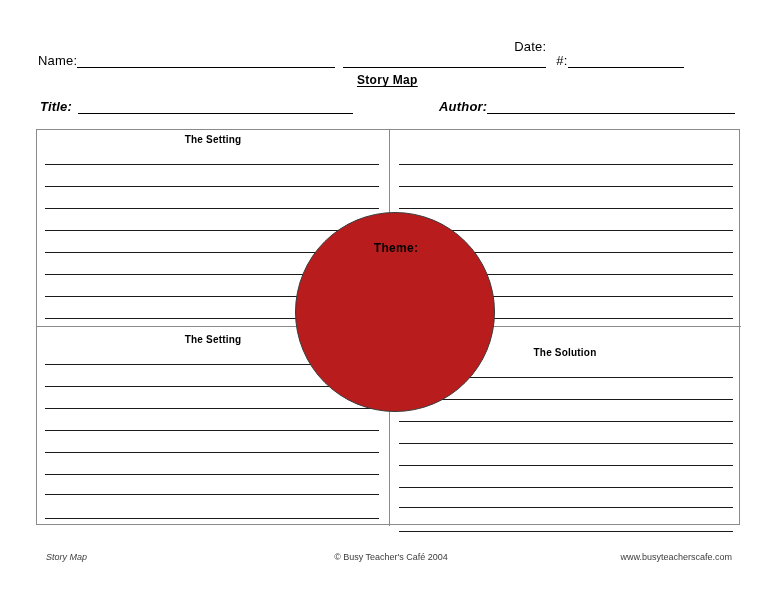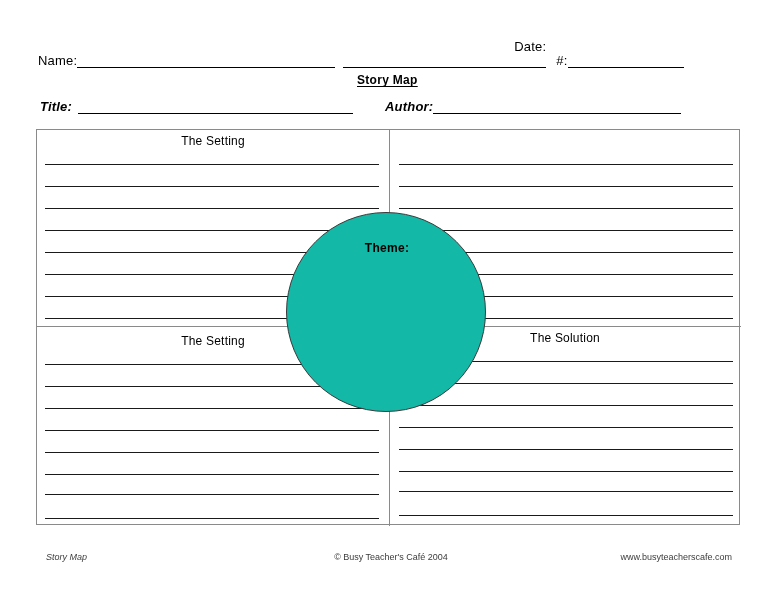--- a/index.html
+++ b/index.html
@@ -85,49 +85,49 @@
   }
 
   .quad {
     position: absolute;
     width: 352px;
     height: 196px;
   }
   .quad.tl { left: 0;     top: 0;   }
   .quad.tr { left: 352px; top: 0;   }
   .quad.bl { left: 0;     top: 200px; }
-  .quad.br { left: 352px; top: 197px; }
+  .quad.br { left: 352px; top: 213px; }
 
   .quad-title {
     position: absolute;
     left: 0;
     top: 4px;
     width: 352px;
     text-align: center;
-    font-size: 12px;
-    font-weight: normal;
+    font-size: 10px;
+    font-weight: bold;
     letter-spacing: 0.2px;
   }
 
   .rule {
     position: absolute;
     height: 0;
     border-top: 1.5px solid #1a1a1a;
   }
 
   
   .theme-circle {
     position: absolute;
-    left: 249px;   
+    left: 258px;   
     top: 82px;     
     width: 200px;
     height: 200px;
     border: 1.3px solid #3a3a3a;
     border-radius: 50%;
-    background: #14b8a6;
+    background: #b91c1c;
     box-sizing: border-box;
   }
   .theme-label {
     position: absolute;
     top: 28px;
     left: 0;
     width: 200px;
     text-align: center;
     font-size: 12px;
     font-weight: bold;
@@ -183,21 +183,21 @@
     </span>
   </div>
 
   <div class="doc-title" style="left:357px; top:73px;">Story Map</div>
 
   <div class="hdr-row" style="left:40px; top:100px;font-style:italic;">
     <span class="field">
       <span class="field-label bold">Title:</span>
       <span class="field-rule" style="width:275px; margin-left:6px;"></span>
     </span>
-    <span class="field" style="margin-left:32px;">
+    <span class="field" style="margin-left:86px;">
       <span class="field-label bold">Author:</span>
       <span class="field-rule" style="width:248px;"></span>
     </span>
   </div>
 
   <div class="frame">
 
     <div class="v-divider"></div>
     <div class="h-divider"></div>
 

